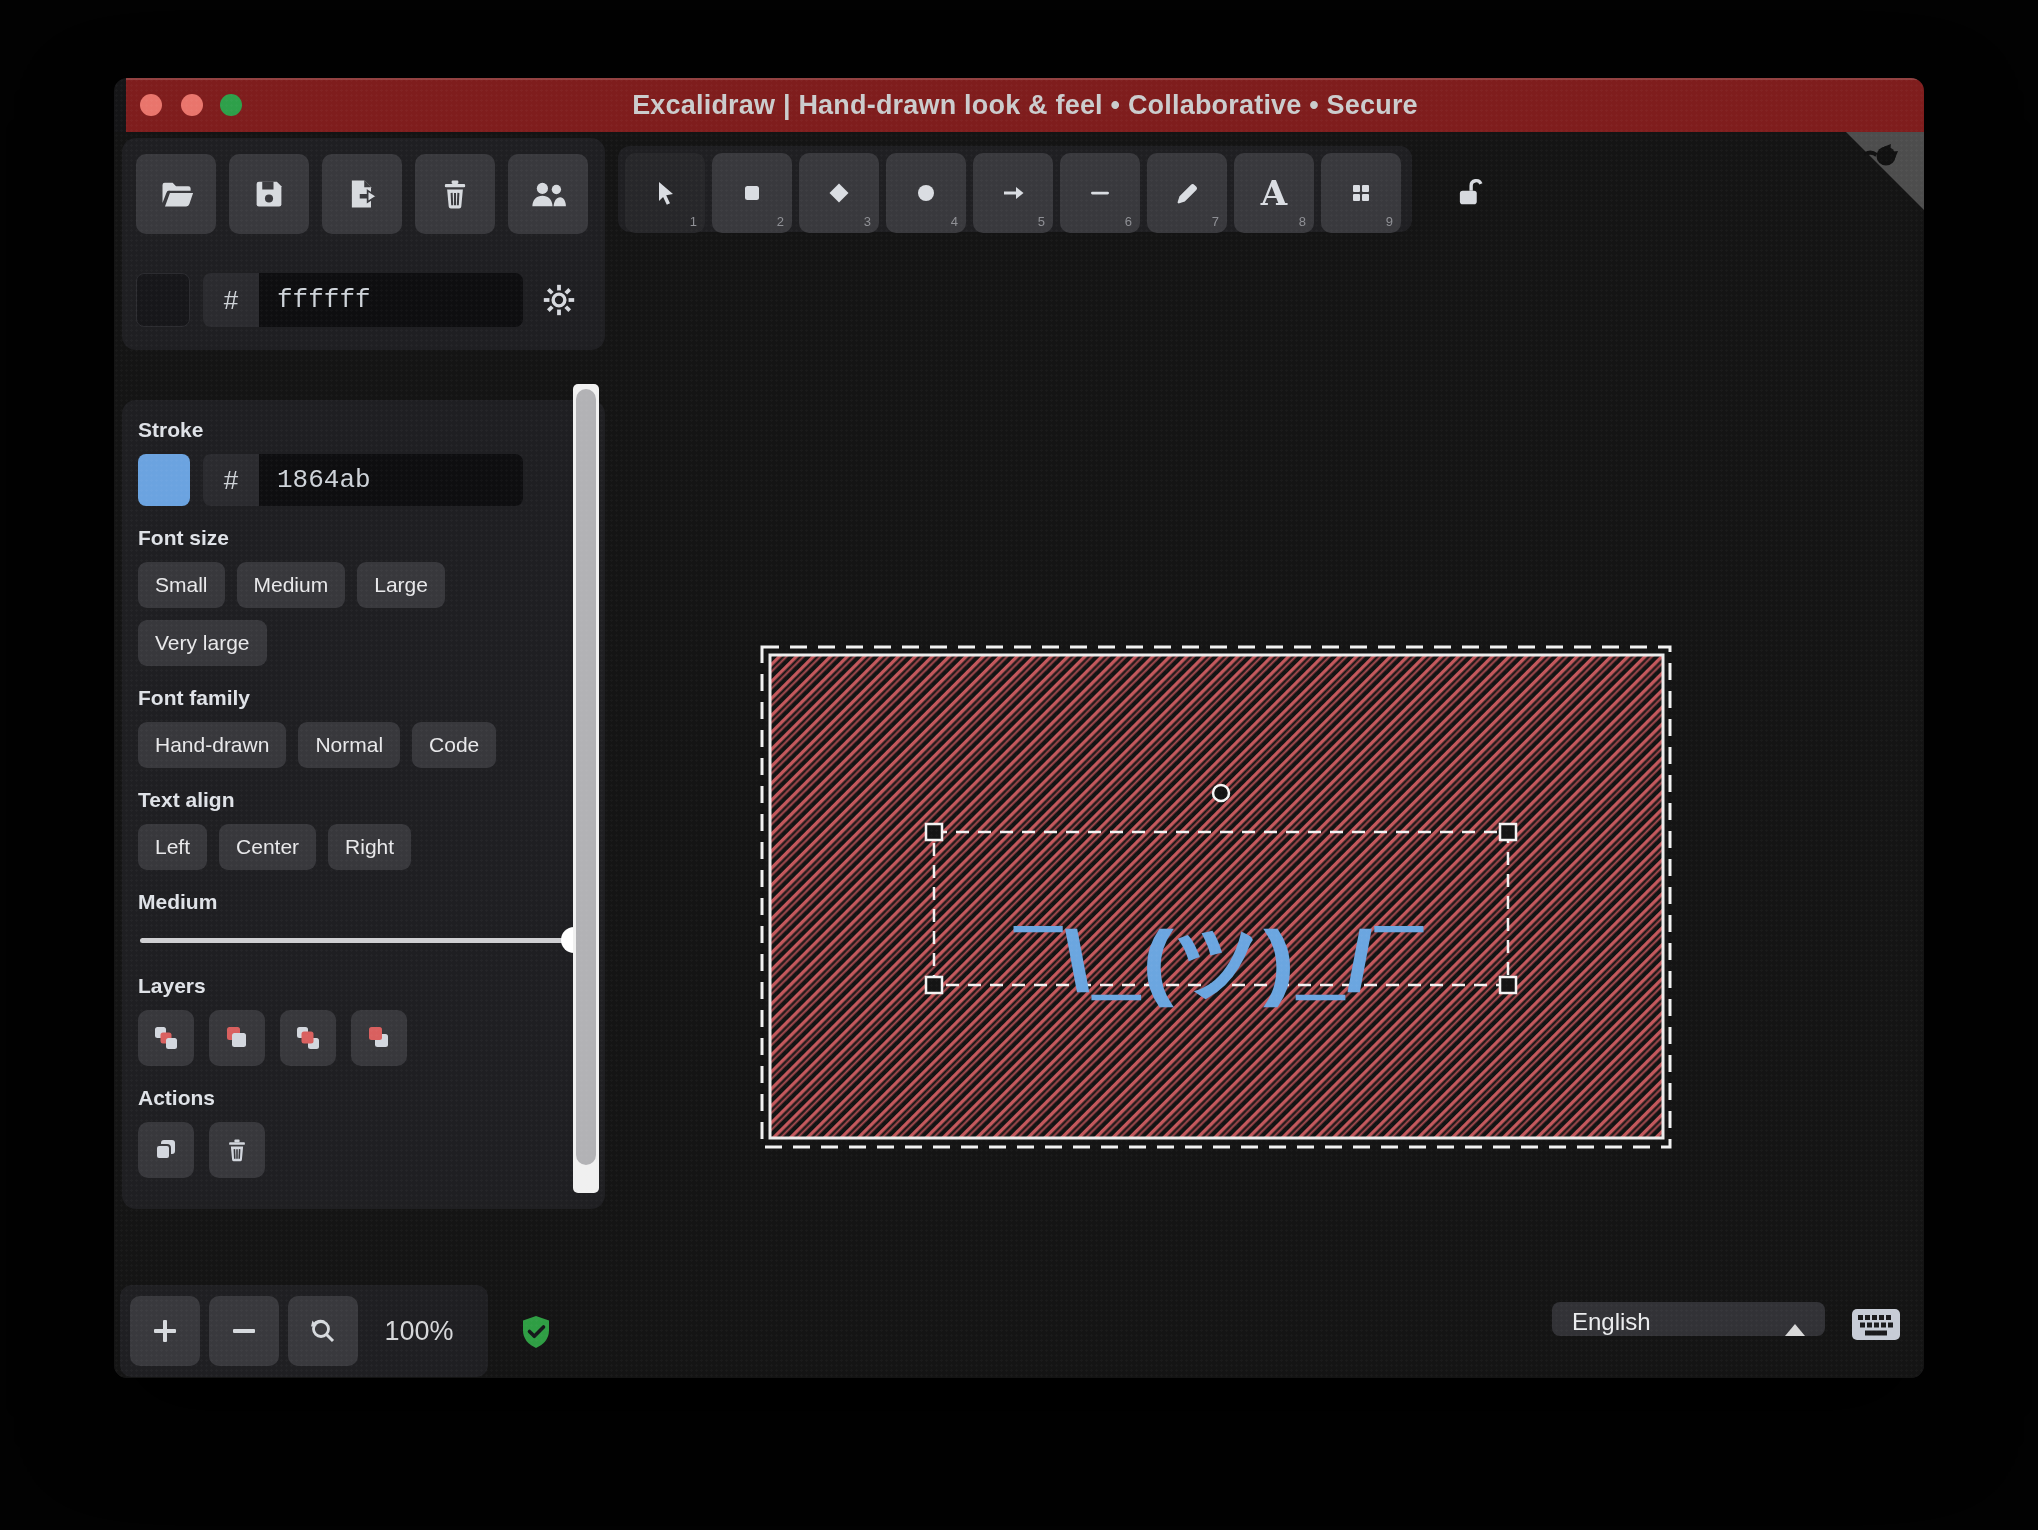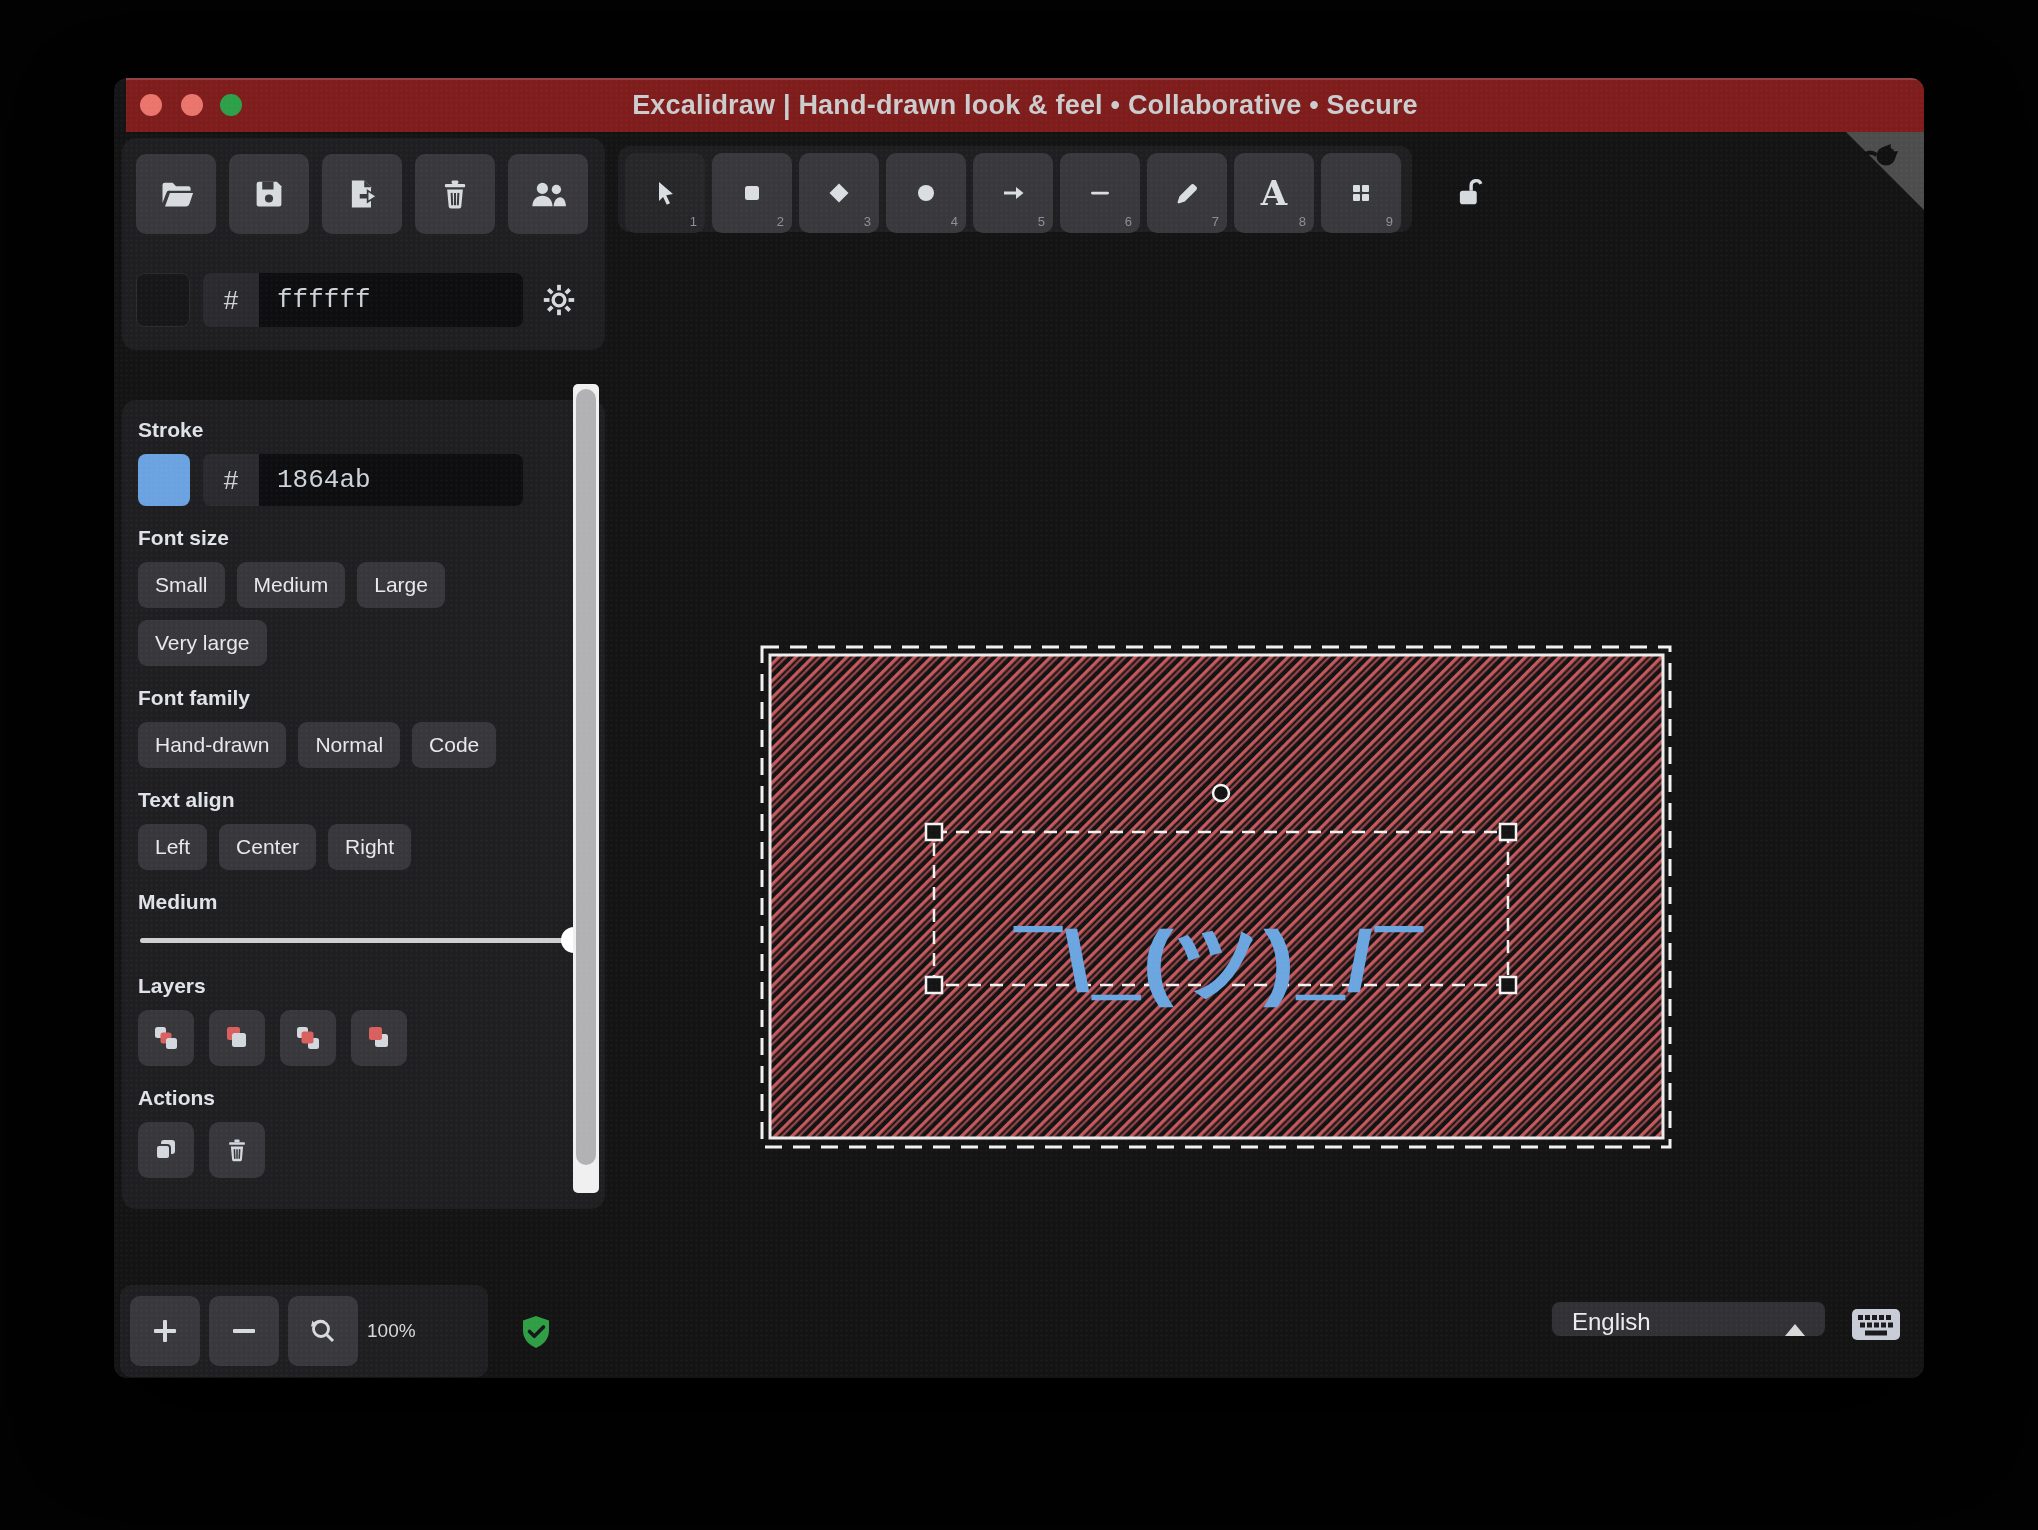--- a/index.html
+++ b/index.html
@@ -68,21 +68,21 @@
          display:flex;align-items:center;justify-content:center;color:#d3d7de;cursor:pointer;}
   .sqrow{display:flex;gap:15px;}
   .scrollbar{position:absolute;left:459px;top:306px;width:26px;height:809px;background:#f0f0f0;
              border-radius:5px;z-index:12;}
   .scrollthumb{position:absolute;left:3px;top:5px;width:20px;height:776px;background:#b2b2b5;border-radius:10px;}
   
   .zoom-island{left:6px;top:1207px;width:368px;height:92px;border-radius:12px;
                display:flex;align-items:center;gap:9px;padding-left:10px;box-sizing:border-box;}
   .zoombtn{width:70px;height:70px;background:#39393d;border-radius:10px;border:0;
            display:flex;align-items:center;justify-content:center;color:#d7dade;cursor:pointer;}
-  .zoomlabel{width:104px;font-size:19px;color:#d6d7d9;}
+  .zoomlabel{width:104px;text-align:center;font-size:27px;color:#d6d7d9;}
   .shield{position:absolute;left:404px;top:1236px;z-index:10;}
   .langsel{position:absolute;left:1438px;top:1224px;width:273px;height:34px;background:#323236;
            border-radius:8px;display:flex;align-items:flex-end;z-index:10;cursor:pointer;}
   .langlabel{padding-left:20px;font-size:24px;color:#ebecee;}
   .caret-up{margin-left:auto;margin-right:20px;width:0;height:0;
             border-left:10px solid transparent;border-right:10px solid transparent;
             border-bottom:12px solid #d8d8d8;}
   .kbd{position:absolute;left:1731px;top:1226px;z-index:10;color:#c7ccd6;background:none;border:0;}
   .ghcorner{position:absolute;left:1730px;top:54px;z-index:8;}
 </style>

